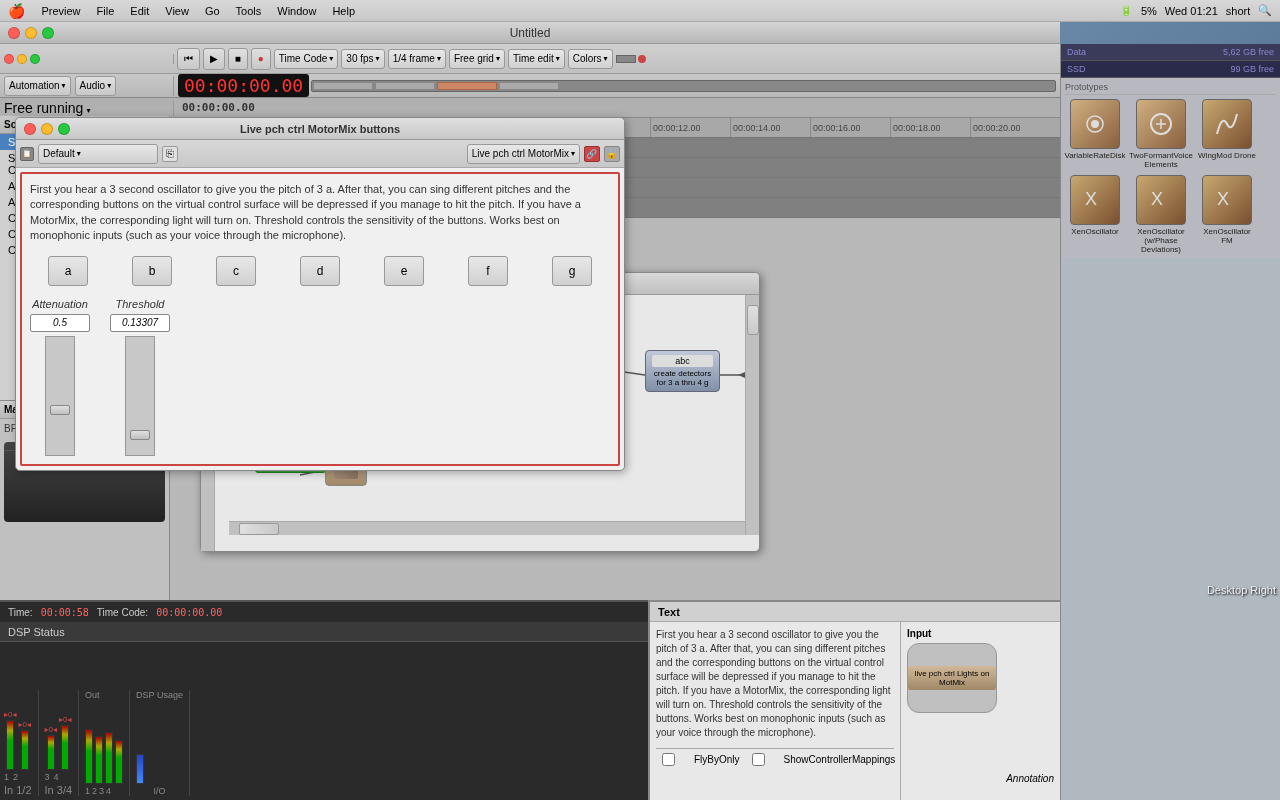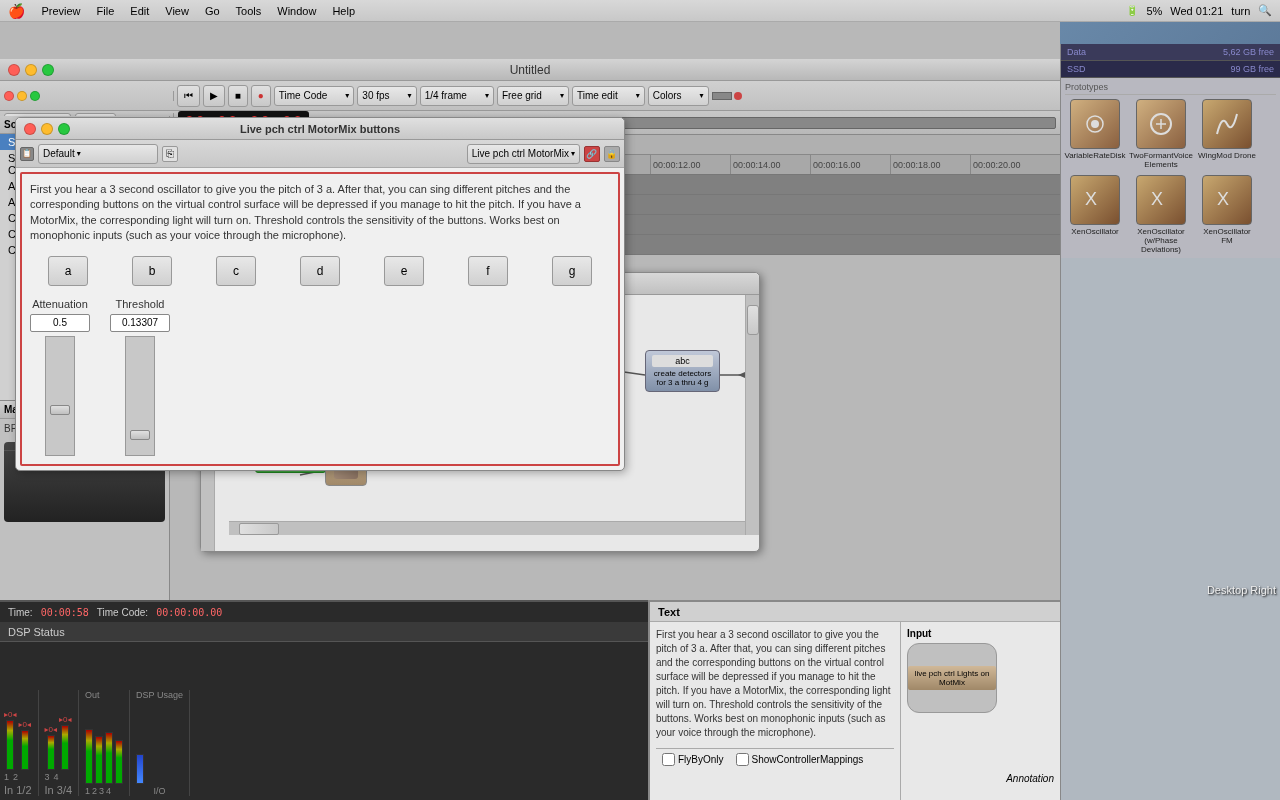--- a/index.html
+++ b/index.html
@@ -43,21 +43,20 @@
 
     
     .window-titlebar {
       height: 22px;
       background: linear-gradient(to bottom, #d4d4d4, #b8b8b8);
       display: flex;
       align-items: center;
       padding: 0 8px;
       border-bottom: 1px solid #999;
       position: relative;
-      margin-top: 37px;
     }
     .traffic-lights { display: flex; gap: 5px; }
     .tl { width: 12px; height: 12px; border-radius: 50%; border: 1px solid rgba(0,0,0,0.2); }
     .tl-red { background: #ff5f57; }
     .tl-yellow { background: #febc2e; }
     .tl-green { background: #28c840; }
     .window-title { position: absolute; left: 50%; transform: translateX(-50%); font-size: 12px; color: #333; }
     .tb-btn {
       height: 22px;
       background: linear-gradient(to bottom, #e0e0e0, #c8c8c8);
@@ -72,21 +71,21 @@
     }
     .tb-dropdown {
       height: 20px;
       background: linear-gradient(to bottom, #e8e8e8, #d0d0d0);
       border: 1px solid #999;
       border-radius: 3px;
       padding: 0 4px;
       font-size: 10px;
       display: flex;
       align-items: center;
-      gap: 18px;
+      gap: 2px;
     }
     .sources-header {
       height: 18px;
       background: linear-gradient(to bottom, #c8c8c8, #b8b8b8);
       border-bottom: 1px solid #999;
       font-size: 10px;
       font-weight: bold;
       padding: 2px 4px;
       display: flex;
       align-items: center;
@@ -238,20 +237,21 @@
     .params-row {
       display: flex;
       gap: 20px;
       margin-top: 8px;
     }
     .param-group {
       display: flex;
       flex-direction: column;
       align-items: center;
       gap: 4px;
+      font-style: italic;
     }
     .param-label { font-size: 11px; color: #333; }
     .param-value {
       width: 60px;
       height: 18px;
       background: #fff;
       border: 1px solid #888;
       border-radius: 2px;
       font-size: 10px;
       text-align: center;
@@ -376,21 +376,21 @@
     }
     .text-panel-controls {
       display: flex;
       gap: 8px;
       padding: 4px 6px;
       border-top: 1px solid #aaa;
     }
     .checkbox-item {
       display: flex;
       align-items: center;
-      gap: 3px;
+      gap: 19px;
       font-size: 10px;
     }
     .scrollbar-thumb {
       width: 12px;
       height: 30px;
       background: linear-gradient(to bottom, #e0e0e0, #c8c8c8);
       border: 1px solid #999;
       border-radius: 3px;
       margin: 1px;
     }
@@ -479,21 +479,21 @@
   <span class="menubar-item">Edit</span>
   <span class="menubar-item">View</span>
   <span class="menubar-item">Go</span>
   <span class="menubar-item">Tools</span>
   <span class="menubar-item">Window</span>
   <span class="menubar-item">Help</span>
   <span class="menubar-right">
     <span style="font-size:10px;">🔋</span>
     <span>5%</span>
     <span>Wed 01:21</span>
-    <span>turn</span>
+    <span>short</span>
     <span>🔍</span>
   </span>
 </div>
 
 <div class="desktop">
 
   <div style="position:absolute;top:0;left:0;right:220px;bottom:0;background:#b8b8b8;">
 
     <div class="window-titlebar">
       <div class="traffic-lights">

